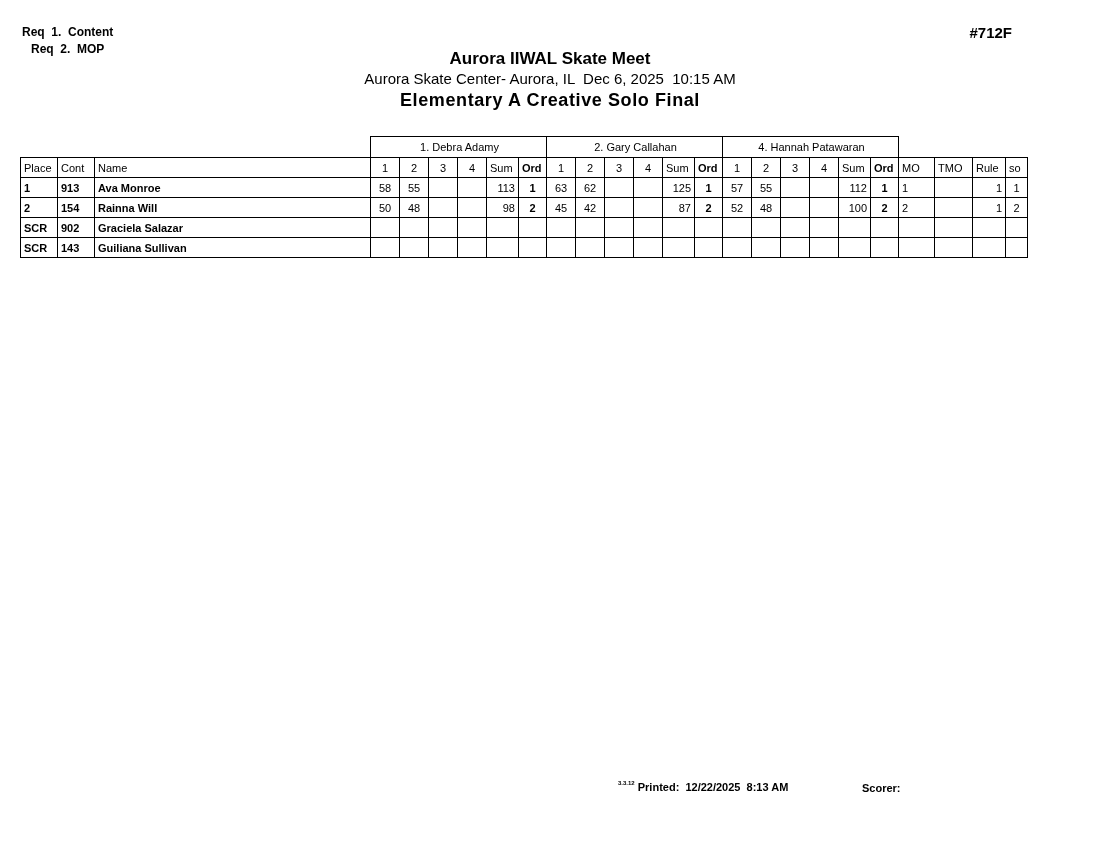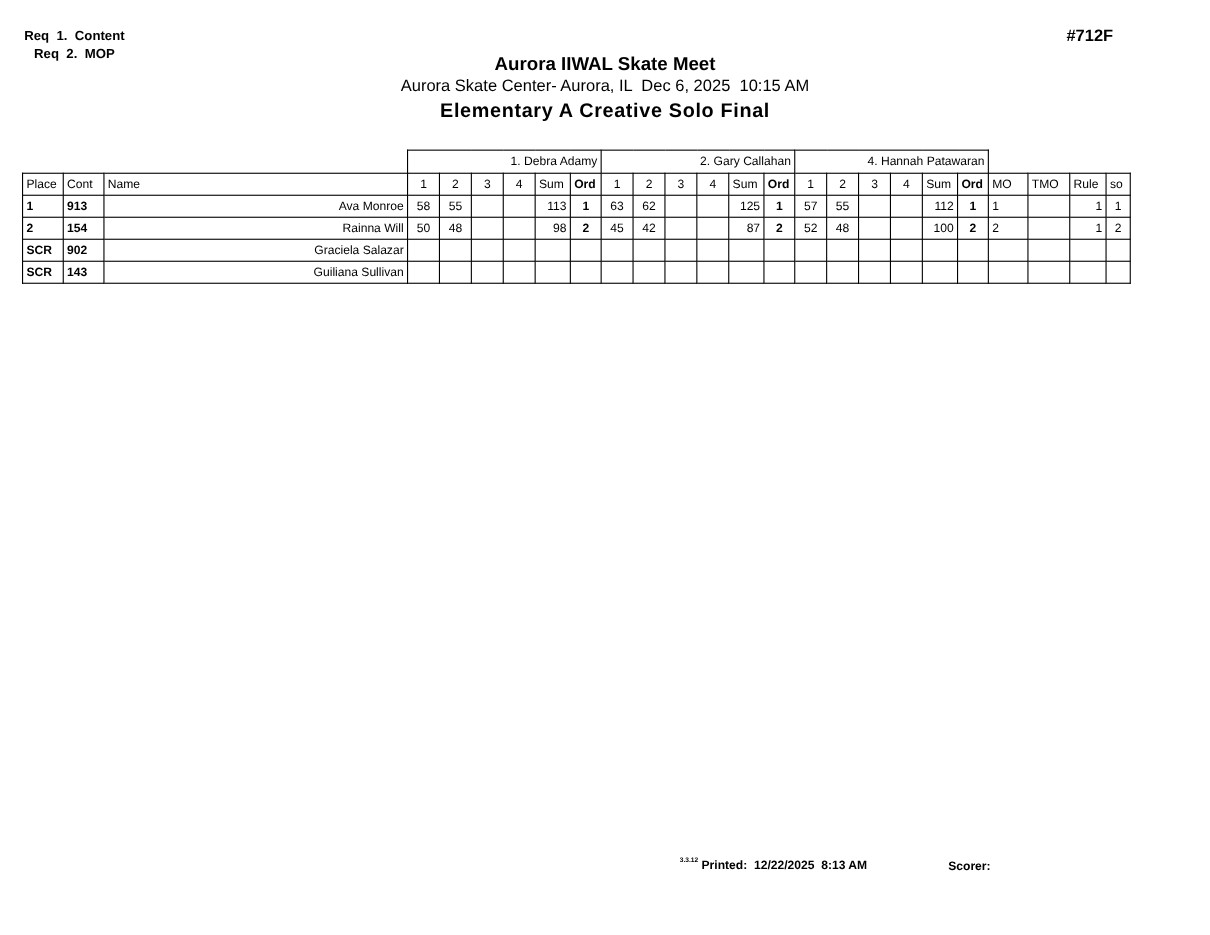--- a/index.html
+++ b/index.html
@@ -17,25 +17,25 @@
   .event-title{font-size:18px;font-weight:bold;letter-spacing:0.6px;line-height:25px;}
   .report-line{font-size:16px;line-height:22px;}
   .event-number{position:absolute;top:24px;right:88px;font-size:15px;font-weight:bold;}
   
   table.results{
     position:absolute;left:20px;top:136px;border-collapse:collapse;table-layout:fixed;
     font-size:11px;
   }
   table.results td{border:1px solid #000;height:19px;padding:0 3px;overflow:hidden;white-space:nowrap;vertical-align:middle;}
   tr.jrow td{border:none;height:20px;}
-  tr.jrow td.judge-box{border:1px solid #000;text-align:right;padding-left:5px;font-size:11px;}
+  tr.jrow td.judge-box{border:1px solid #000;text-align:center;padding-left:5px;font-size:11px;}
   .bold{font-weight:bold;}
   td.place{padding-left:6px;font-weight:bold;}
   td.cont{padding-left:8px;font-weight:bold;}
-  td.name{padding-left:6px;font-weight:normal;text-align:right;}
+  td.name{padding-left:6px;font-weight:bold;}
   td.hnum{text-align:center;}
   td.score{text-align:center;padding-left:4px;}
   td.sum{text-align:right;padding-right:3px;margin-left:44px;}
   td.ord{border-left:4px solid #000;border-right:4px solid #000;text-align:center;}
   td.ord-h{border-left:4px solid #000;border-right:4px solid #000;text-align:left;padding-left:4px;font-weight:bold;}
   td.mo{padding-left:7px;}
   td.rule{text-align:right;padding-right:5px;}
   td.so{text-align:center;}
   
   .footer-printed{position:absolute;left:618px;top:780px;font-size:11px;font-weight:bold;}

